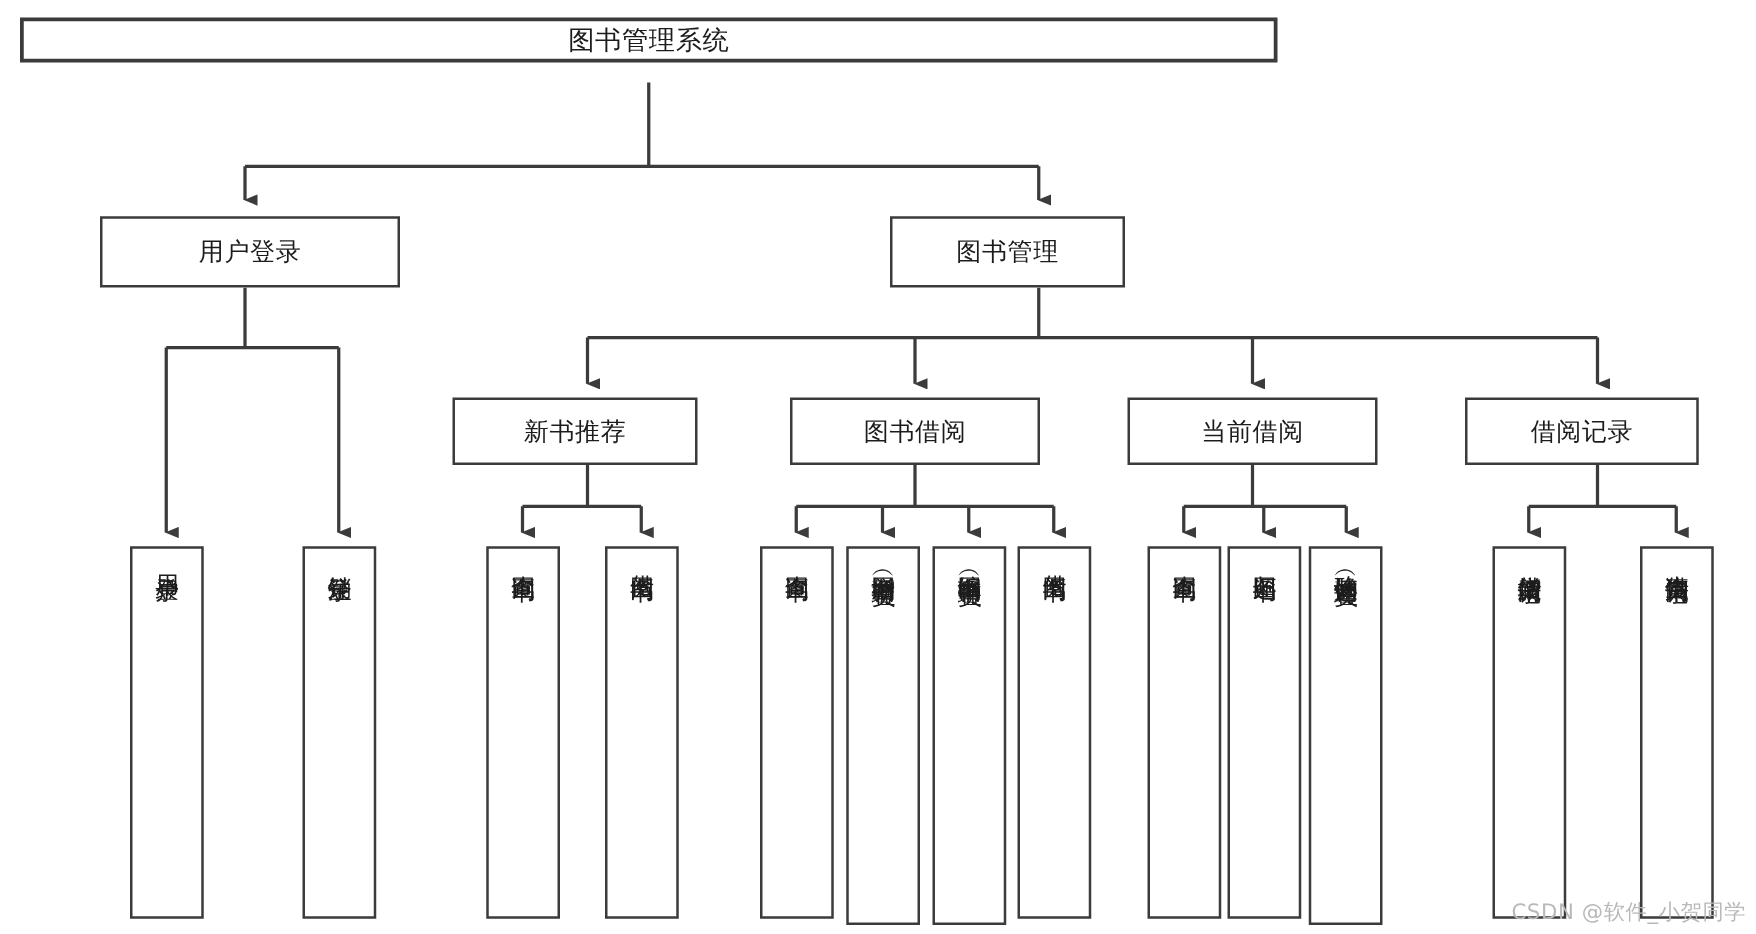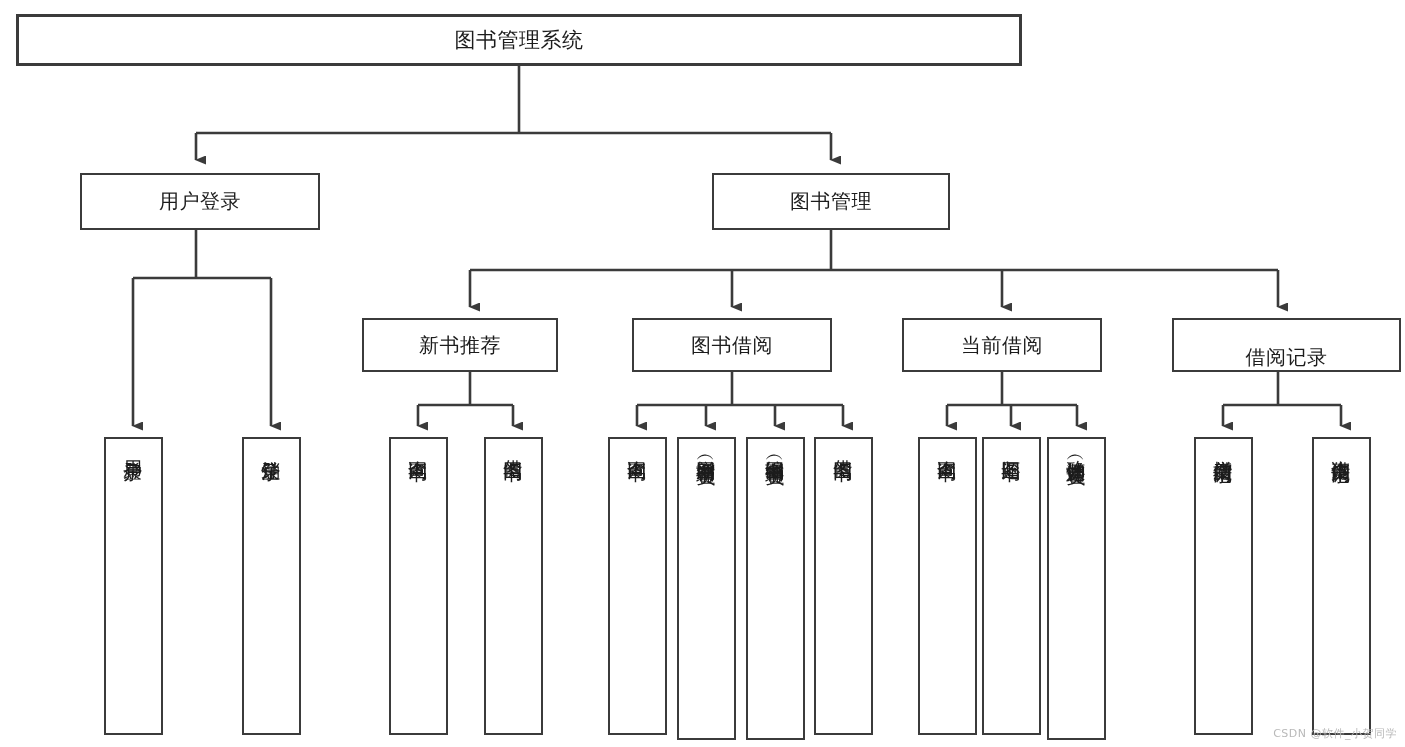--- a/index.html
+++ b/index.html
@@ -62,21 +62,21 @@
     font-size: 19px;
     line-height: 1.08;
     letter-spacing: 1px;
     white-space: nowrap;
     text-align: start;
   }
   .watermark {
     position: absolute;
     right: 8px;
     bottom: 6px;
-    font-size: 11px;
+    font-size: 17px;
     color: #b9b9b9;
     white-space: nowrap;
     z-index: 5;
     letter-spacing: 0.5px;
   }
 </style>
 </head>
 <body>
 
 <div id="canvas">
@@ -124,41 +124,41 @@
       <path d="M1011,405 L1011,426" marker-end="url(#arrowhead)"></path>
       <path d="M1077,405 L1077,426" marker-end="url(#arrowhead)"></path>
 
       <path d="M1278,372 L1278,405"></path>
       <path d="M1223,405 L1341,405"></path>
       <path d="M1223,405 L1223,426" marker-end="url(#arrowhead)"></path>
       <path d="M1341,405 L1341,426" marker-end="url(#arrowhead)"></path>
     </g>
   </svg>
 
-  <div class="node root" style="left:16px; top:14px; width:1006px; height:52px;">
+  <div class="node root" style="left:16px; top:14px; width:1006px; height:36px;">
     <span class="label">图书管理系统</span>
   </div>
 
   <div class="node lvl1" style="left:80px; top:173px; width:240px; height:57px;">
     <span class="label">用户登录</span>
   </div>
-  <div class="node lvl1" style="left:712px; top:173px; width:238px; height:57px;">
+  <div class="node lvl1" style="left:712px; top:173px; width:188px; height:57px;">
     <span class="label">图书管理</span>
   </div>
 
   <div class="node lvl2" style="left:362px; top:318px; width:196px; height:54px;">
     <span class="label">新书推荐</span>
   </div>
   <div class="node lvl2" style="left:632px; top:318px; width:200px; height:54px;">
     <span class="label">图书借阅</span>
   </div>
   <div class="node lvl2" style="left:902px; top:318px; width:200px; height:54px;justify-content:center;">
     <span class="label">当前借阅</span>
   </div>
-  <div class="node lvl2" style="left:1172px; top:318px; width:229px; height:54px;align-items:flex-end;">
+  <div class="node lvl2" style="left:1172px; top:318px; width:187px; height:54px;">
     <span class="label">借阅记录</span>
   </div>
 
   <div class="node leaf" style="left:104px; top:437px; width:59px; height:298px;">
     <span class="label">用户登录</span>
   </div>
   <div class="node leaf" style="left:242px; top:437px; width:59px; height:298px;">
     <span class="label">注销登录</span>
   </div>
 

